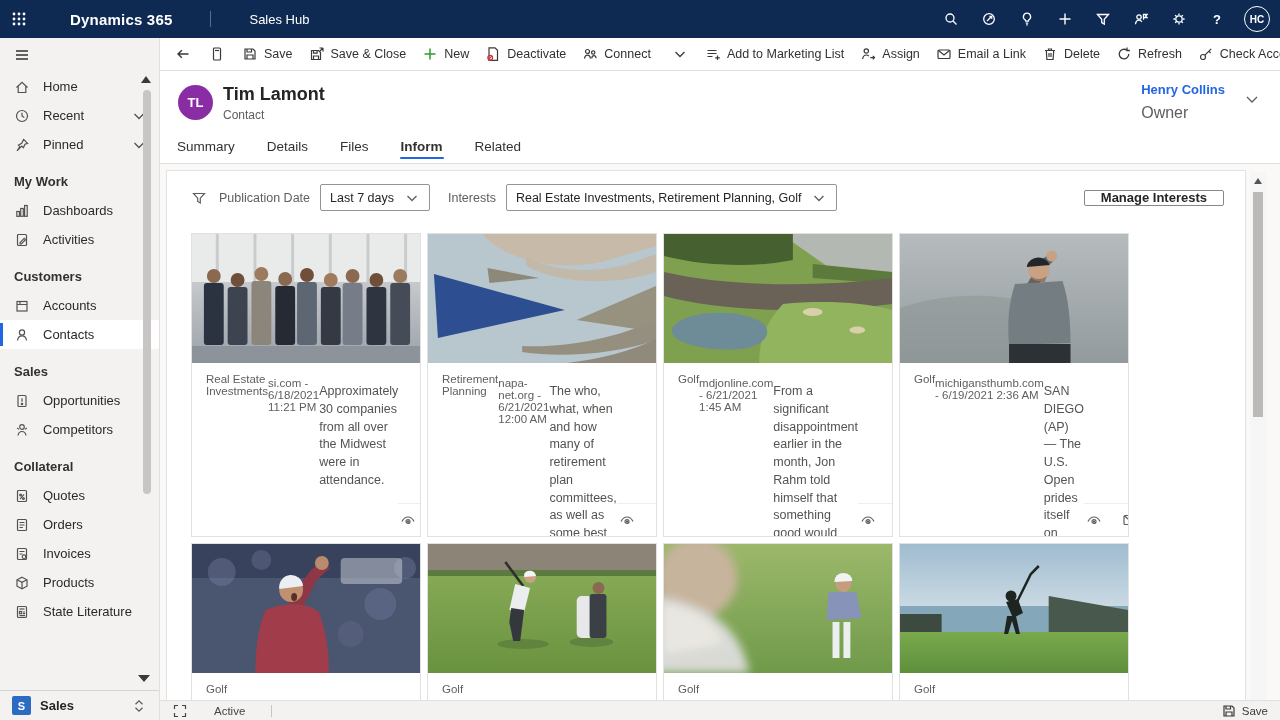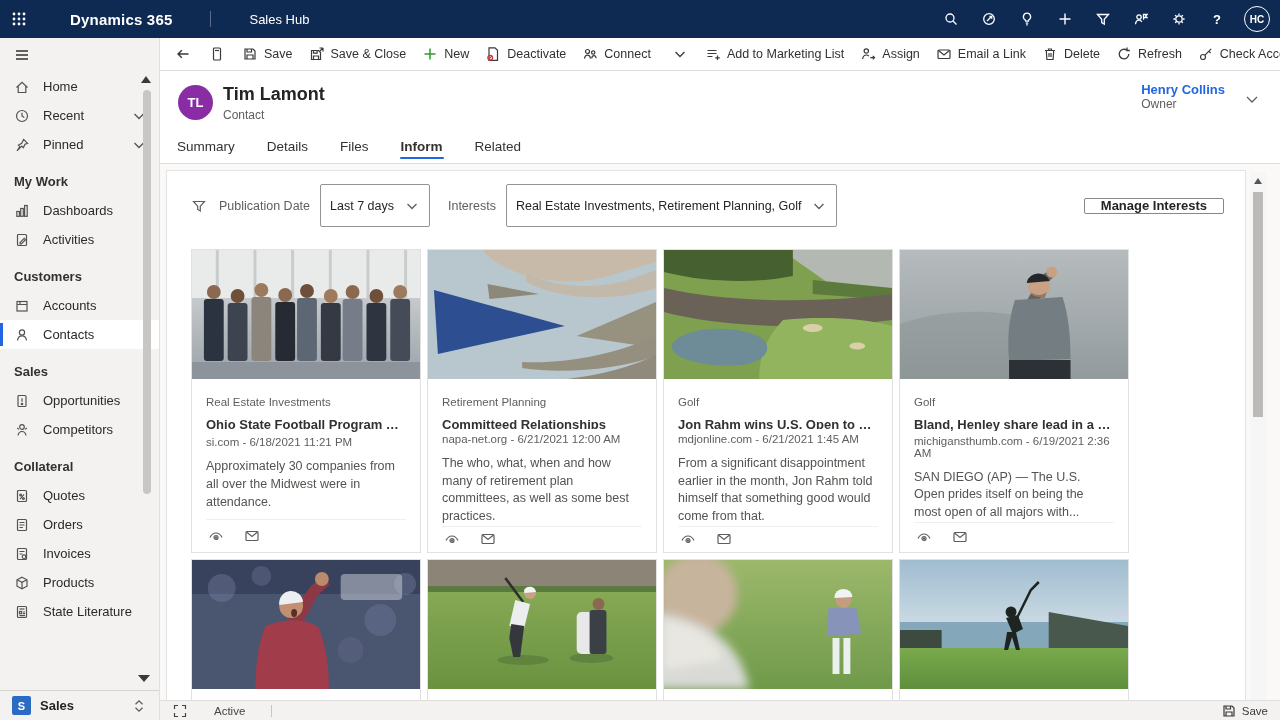--- a/index.html
+++ b/index.html
@@ -43,41 +43,41 @@
   .cmd .ic { color:#3b3a39; }
   .cmd-icononly { padding:0 9px; }
   .cmd-div { width:1px; height:16px; background:#d2d0ce; margin:0 2px; }
 
   .rec-header { background:#fff; height:93px; border-bottom:1px solid #e1dfdd; position:relative; }
   .rec-avatar { position:absolute; left:18px; top:14px; width:35px; height:35px; border-radius:50%; background:#8a2da5; color:#fff; font-size:13px; font-weight:bold; display:flex; align-items:center; justify-content:center; }
   .rec-name { position:absolute; left:63px; top:13px; font-size:18px; font-weight:bold; color:#252423; }
   .rec-type { position:absolute; left:63px; top:37px; font-size:12px; color:#605e5c; }
   .owner-box { position:absolute; right:55px; top:11px; text-align:left; }
   .owner-name { font-size:13px; font-weight:bold; color:#2266e3; cursor:pointer; }
-  .owner-role { font-size:12px; color:#605e5c; margin-top:0; }
+  .owner-role { font-size:16px; color:#605e5c; margin-top:7px; }
   .owner-chev { position:absolute; right:20px; top:20px; color:#605e5c; cursor:pointer; }
   .tabs { position:absolute; left:16px; bottom:0; display:flex; gap:30px; }
   .tab { font-size:13.5px; color:#33322f; padding:6px 1px 9px; cursor:pointer; position:relative; }
   .tab.active { font-weight:bold; }
   .tab.active::after { content:""; position:absolute; left:0; right:0; bottom:4px; height:2.5px; border-radius:2px; background:#2266e3; }
 
   .content { position:absolute; left:0; right:0; top:126px; bottom:20px; background:#faf9f8; overflow:hidden; }
   .panel { position:absolute; left:6px; right:34px; top:6px; bottom:-2px; background:#fff; border:1px solid #e3e3e3; overflow:hidden; }
 
   .filterbar { display:flex; align-items:center; padding:13px 20px 10px 24px; gap:10px; }
   .filter-label { font-size:12.5px; color:#605e5c; }
   .filter-funnel { color:#605e5c; margin-right:2px; }
-  .combo { height:43px; border:1px solid #949494; border-radius:2px; display:flex; align-items:center; gap:10px; padding:0 9px; font-size:12.5px; color:#252423; cursor:pointer; background:#fff; }
+  .combo { height:27px; border:1px solid #949494; border-radius:2px; display:flex; align-items:center; gap:10px; padding:0 9px; font-size:12.5px; color:#252423; cursor:pointer; background:#fff; }
   .combo .chev { color:#605e5c; }
   .manage-btn { margin-left:auto; margin-right:1px; height:16px; border:1px solid #8a8886; border-radius:2px; background:#fff; font-size:13px; font-weight:bold; color:#252423; padding:0 16px; display:flex; align-items:center; cursor:pointer; }
 
   .grid { padding:12px 0 0 24px; display:grid; grid-template-columns:repeat(4,230px); gap:6px 6px; }
   .card { width:230px; height:304px; background:#fff; border:1px solid #e1e1e1; display:flex; flex-direction:column; overflow:hidden; cursor:pointer; }
   .card-img { width:100%; height:129px; flex:0 0 auto; }
-  .card-body { flex:1; display:flex; flex-direction:column; padding:10px 14px 0; overflow:hidden;margin-top:7px; }
+  .card-body { flex:1; display:flex; padding:10px 14px 0; overflow:hidden; }
   .card-cat { font-size:11.5px; color:#605e5c; }
   .card-title { font-size:13px; font-weight:bold; color:#323130; margin-top:9px; white-space:nowrap; overflow:hidden; text-overflow:ellipsis; }
   .card-src { font-size:11.5px; color:#605e5c; margin-top:4px; }
   .card-desc { font-size:12.5px; color:#55534f; line-height:1.42; margin-top:10px; }
   .card-actions { margin-top:auto; border-top:1px solid #efefef; height:33px; display:flex; align-items:center; gap:20px; padding-left:2px; }
   .card-actions .ic { color:#605e5c; cursor:pointer; }
 
   .vscroll { position:absolute; right:14px; top:8px; bottom:0; width:16px; background:#f6f6f6; }
   .vscroll-up { position:absolute; top:6px; left:3.5px; width:0; height:0; border-left:4.5px solid transparent; border-right:4.5px solid transparent; border-bottom:6px solid #555; }
   .vscroll-thumb { position:absolute; top:20px; left:3px; width:10px; height:225px; background:#bcbab8; }

